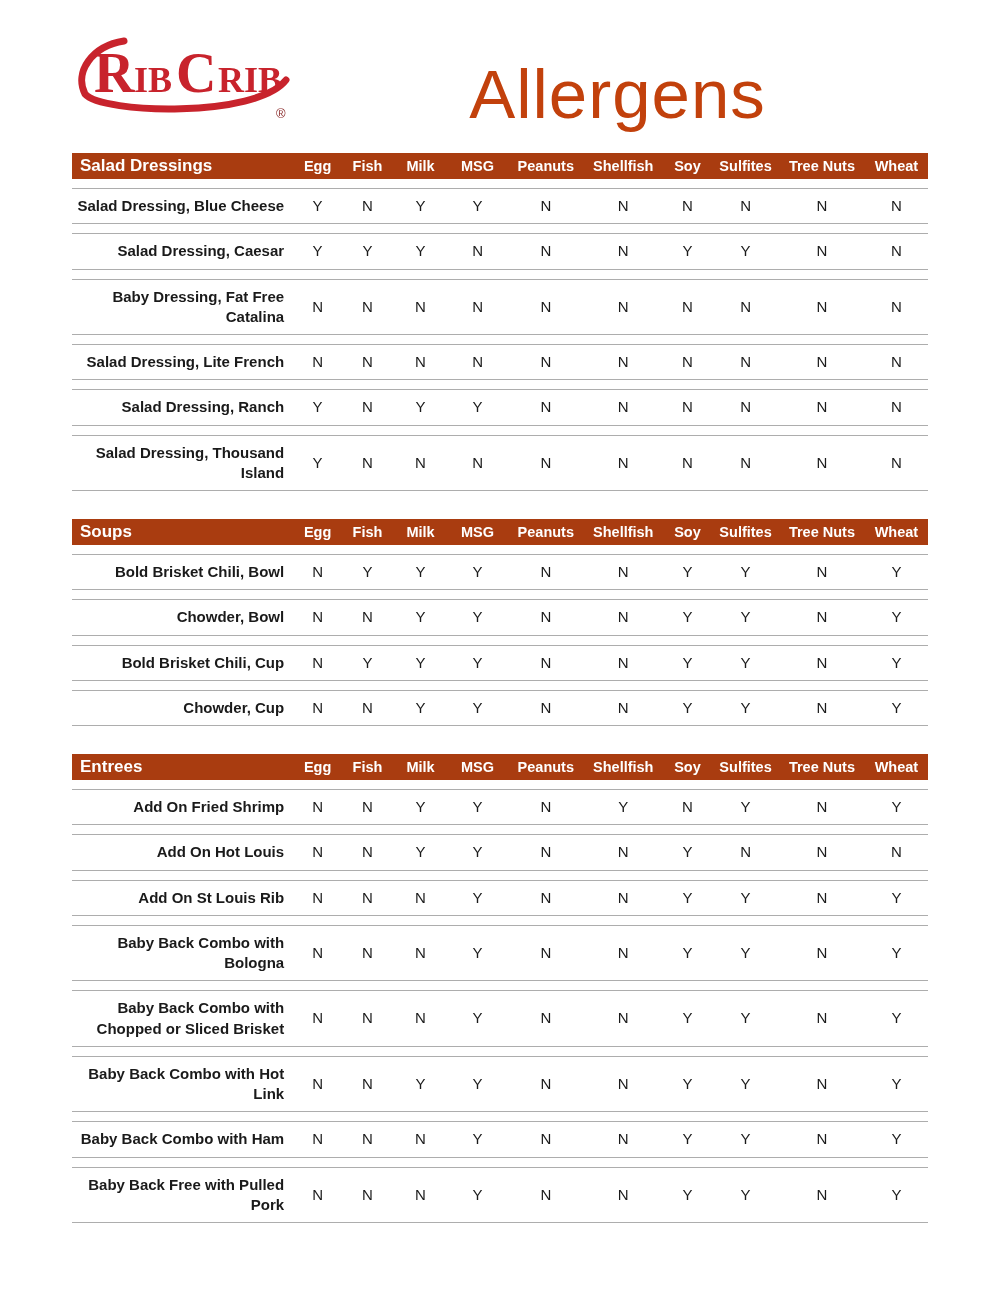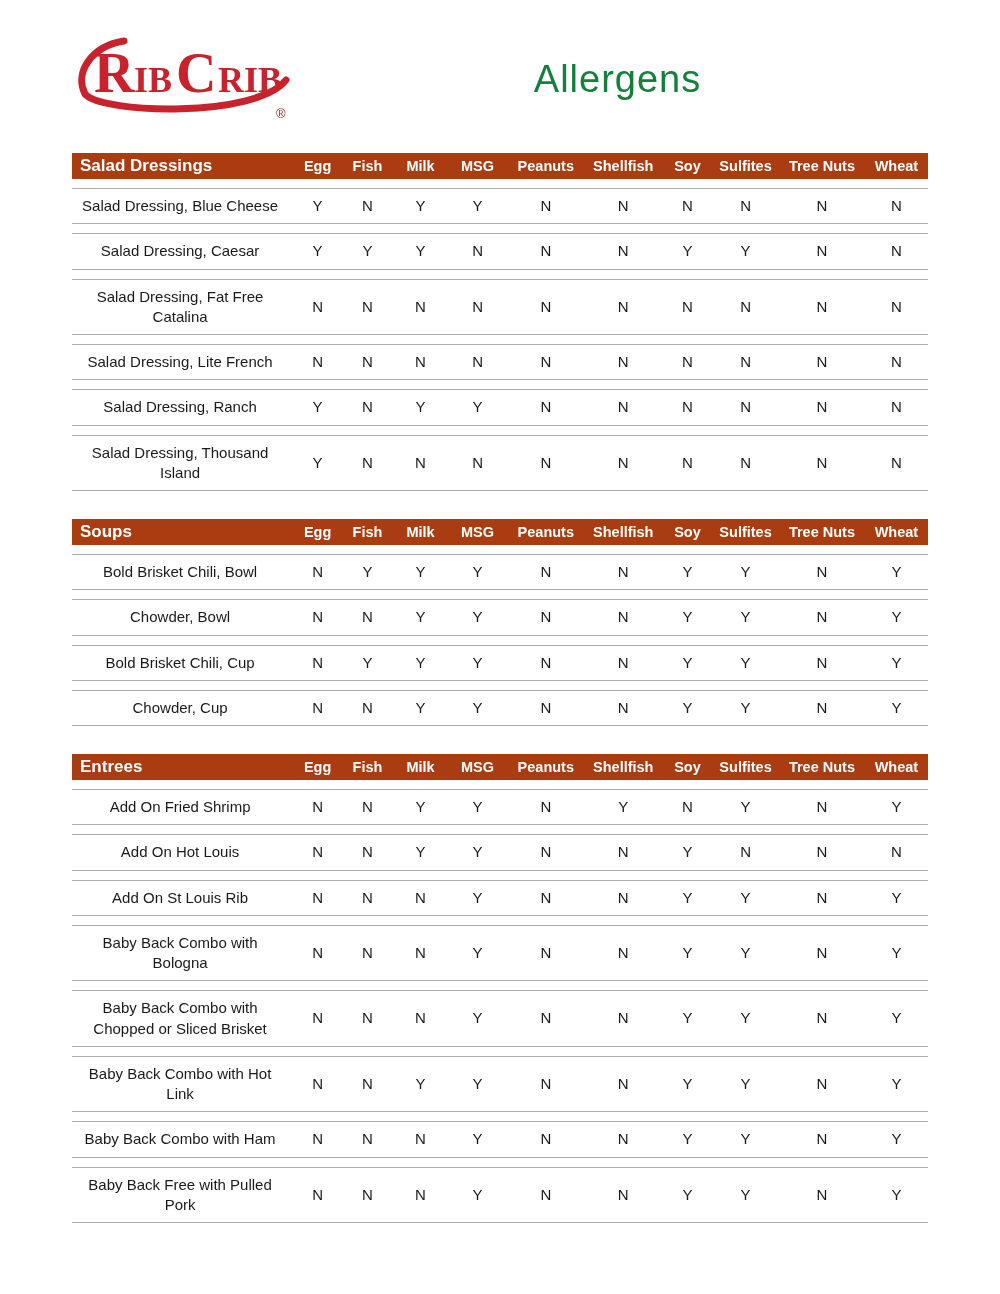--- a/index.html
+++ b/index.html
@@ -19,23 +19,23 @@
   }
   .page-header{
     display:flex;
     align-items:flex-start;
     margin-bottom:14px;
   }
   .logo-wrap{width:235px;flex:0 0 auto;}
   .doc-title{
     flex:1;
     text-align:center;
-    font-size:38px;
+    font-size:69px;
     line-height:1;
-    color:#15803d;
+    color:#c2410c;
     font-weight:400;
     margin-top:26px;
     letter-spacing:1px;
   }
   table.allergen-table{
     width:856px;
     table-layout:fixed;
     border-collapse:separate;
     border-spacing:0 9px;
     margin-bottom:10px;
@@ -60,22 +60,22 @@
     border-top:1px solid var(--rule);
     border-bottom:1px solid var(--rule);
     font-size:15px;
     color:#1a1a1a;
     text-align:center;
     vertical-align:middle;
     padding:7px 2px;
     line-height:1.35;
   }
   table.allergen-table tbody td.item-label{
-    text-align:center;
-    font-weight:normal;
+    text-align:right;
+    font-weight:bold;
     padding-left:4px;
     padding-right:10px;
   }
 </style>
 </head>
 <body>
 
 <div class="page">
 
   <div class="page-header">
@@ -143,21 +143,21 @@
             <td>Y</td>
             <td>N</td>
             <td>N</td>
             <td>N</td>
             <td>Y</td>
             <td>Y</td>
             <td>N</td>
             <td>N</td>
           </tr>
           <tr>
-            <td class="item-label">Salad Dressing, Fat Free Catalina</td>
+            <td class="item-label">Baby Dressing, Fat Free Catalina</td>
             <td>N</td>
             <td>N</td>
             <td>N</td>
             <td>N</td>
             <td>N</td>
             <td>N</td>
             <td>N</td>
             <td>N</td>
             <td>N</td>
             <td>N</td>

